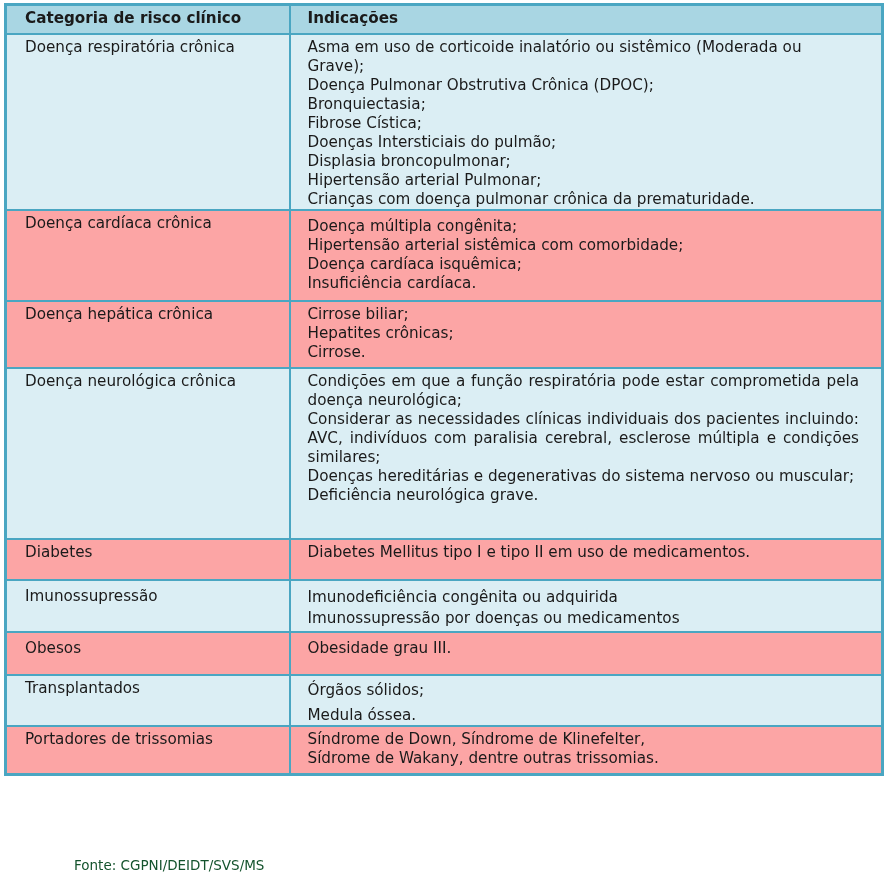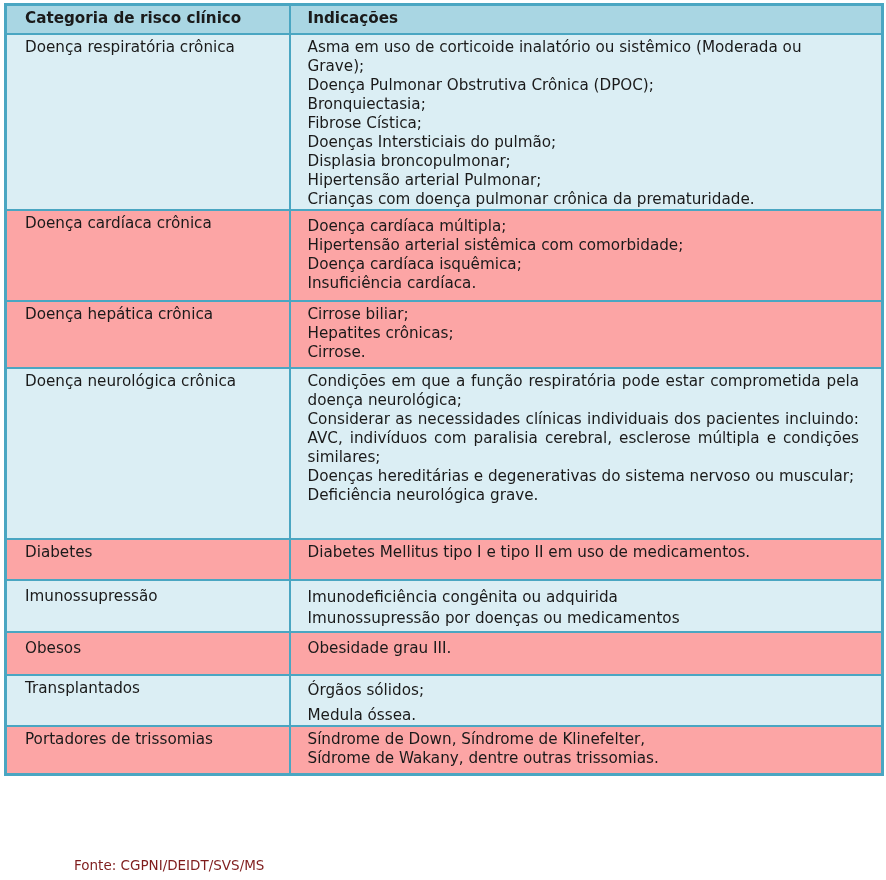--- a/index.html
+++ b/index.html
@@ -13,21 +13,21 @@
   col.c1 { width: 284px; }
   col.c2 { width: 593px; }
   th { text-align: left; font-weight: bold; background: #a9d6e3; height: 27px; }
   th .pad, td .pad { padding: 3px 10px 0 18px; }
   td.c2 .pad { padding-left: 17px; padding-right: 22px; }
   tr.light td { background: #dbeef4; }
   tr.dark td { background: #fca5a5; }
   .line { display: block; white-space: nowrap; }
   .just { display: block; text-align: justify; text-align-last: left; white-space: normal; }
   .gap { margin-top: 6px; }
-  .fonte { position: absolute; left: 74px; top: 857px; font-size: 13.5px; color: #7f1d1d; }
+  .fonte { position: absolute; left: 74px; top: 857px; font-size: 13.5px; color: #14532d; }
 </style>
 </head>
 <body>
 
 <table class="risk">
   <colgroup>
       <col class="c1">
       <col class="c2">
     </colgroup>
   <thead>
@@ -60,21 +60,21 @@
       </div>
         </td>
     </tr>
 
     <tr class="dark" style="height:91px">
       <td>
           <div class="pad">Doença cardíaca crônica</div>
         </td>
       <td class="c2">
           <div class="pad" style="padding-top:6px">
-        <span class="line">Doença cardíaca múltipla;</span>
+        <span class="line">Doença múltipla congênita;</span>
         <span class="line">Hipertensão arterial sistêmica com comorbidade;</span>
         <span class="line">Doença cardíaca isquêmica;</span>
         <span class="line">Insuficiência cardíaca.</span>
       </div>
         </td>
     </tr>
 
 
     <tr class="dark" style="height:67px">
       <td>

